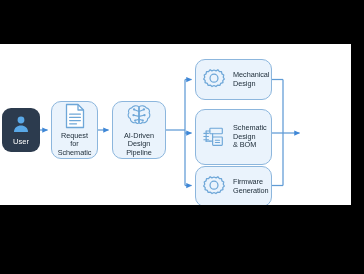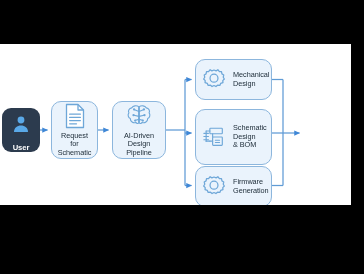--- a/index.html
+++ b/index.html
@@ -59,22 +59,21 @@
     width: 38px;
     height: 44px;
     background: #2c3b4e;
     border-radius: 9px;
     justify-content: flex-start;
     padding-top: 6px;
   }
   #node-user .node-label {
     color: #ffffff;
     font-size: 7.6px;
-    margin-top: 10px;
-    font-weight: bold;
+    margin-top: 4px;
   }
   #node-rfp   { left: 51px;  top: 57px; width: 47px; height: 58px; }
   #node-pipe  { left: 112px; top: 57px; width: 54px; height: 58px; }
   #node-mech  { left: 195px; top: 15px; width: 77px; height: 41px; }
   #node-schem { left: 195px; top: 65px; width: 77px; height: 56px; }
   #node-fw    { left: 195px; top: 122px; width: 77px; height: 41px; }
   #node-iot   { left: 303px; top: 57px; width: 44px; height: 58px; }
 
   
   .node.branch {

